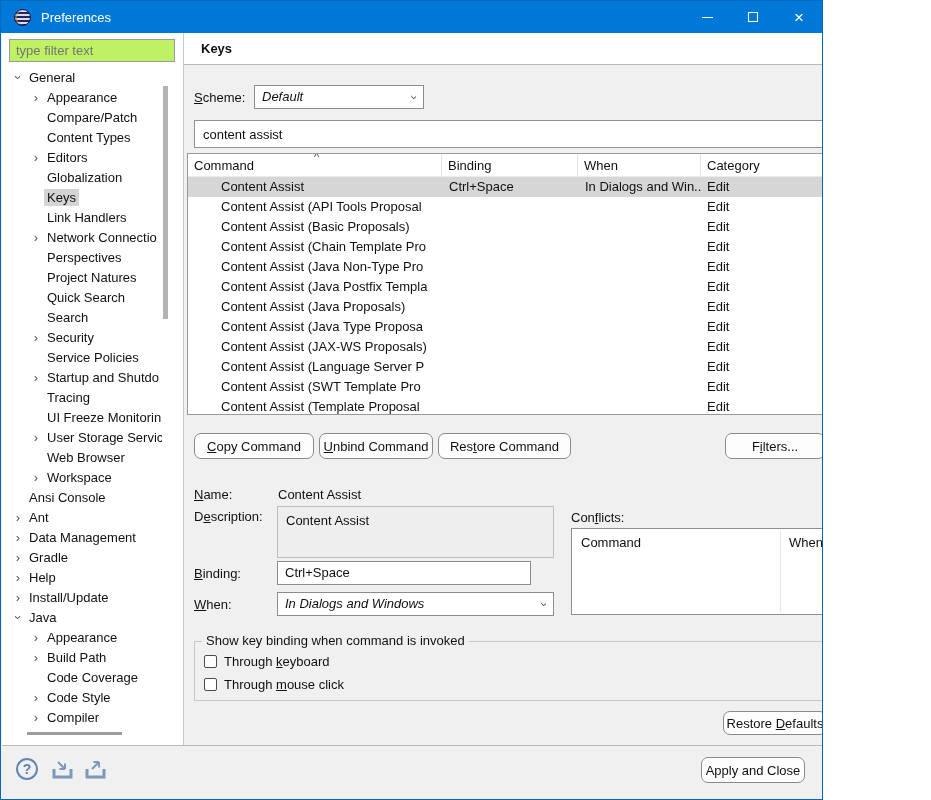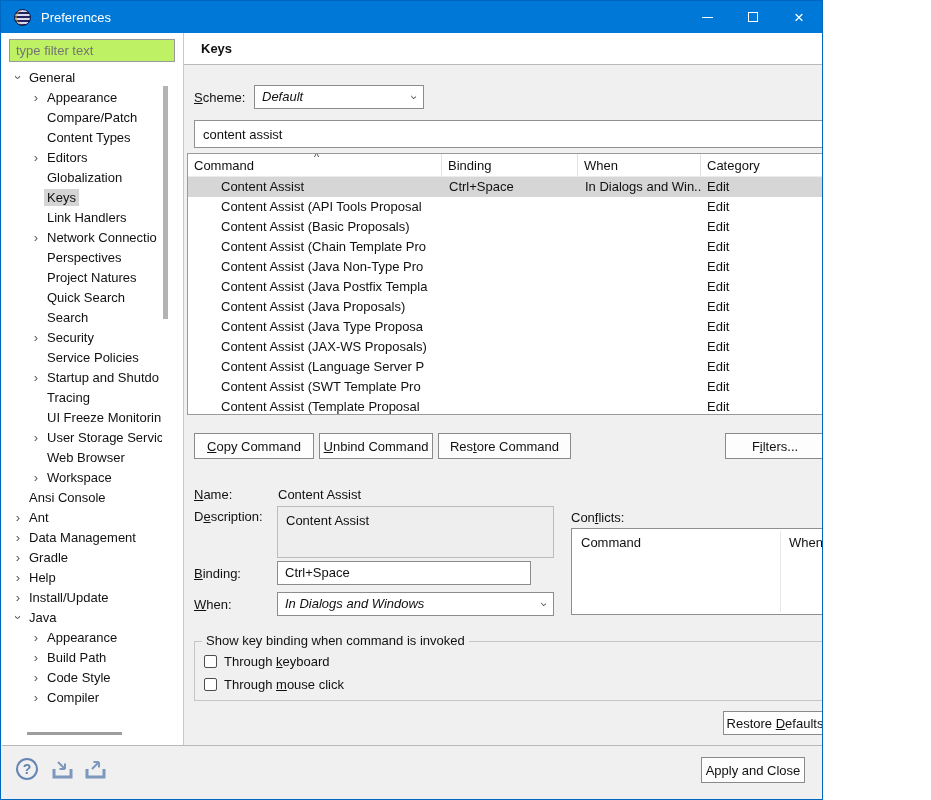--- a/index.html
+++ b/index.html
@@ -66,21 +66,21 @@
   .trow.sel { background:#d6d6d6; }
   .td { white-space:nowrap; overflow:hidden; flex:none; }
   .td.c1 { width:254px; padding-left:33px; }
   .td.c2 { width:136px; padding-left:7px; }
   .td.c3 { width:123px; padding-left:7px; }
   .td.c4 { width:136px; padding-left:6px; }
   .td.c5 { width:46px; padding-left:7px; }
   .tbl-vtrack { position:absolute; right:0; top:0; width:18px; bottom:0; background:#f1f1f1; border-left:1px solid #e6e6e6; }
   .tbl-vthumb { position:absolute; left:6px; top:17px; width:5px; height:95px; background:#9a9a9a; }
 
-  .btn { position:absolute; background:#fdfdfd; border:1px solid #8a8a8a; border-radius:0; font:inherit; color:#111; text-align:center; }
+  .btn { position:absolute; background:#fdfdfd; border:1px solid #8a8a8a; border-radius:7px; font:inherit; color:#111; text-align:center; }
   .btn-copy{left:10px;top:400px;width:120px;height:26px}
   .btn-unbind{left:135px;top:400px;width:114px;height:26px}
   .btn-restorecmd{left:254px;top:400px;width:133px;height:26px}
   .btn-filters{left:541px;top:400px;width:100px;height:26px}
   .btn-export{left:646px;top:400px;width:95px;height:26px}
 
   .lbl-name{left:10px;top:454px}
   .val-name{left:94px;top:454px}
   .lbl-desc{left:10px;top:476px}
   .desc-box{left:93px;top:473px;width:277px;height:52px;background:#eeeeee;border:1px solid #bcbcbc;padding:6px 8px;}
@@ -252,20 +252,24 @@
           <span class="chev down">›</span>
           <span class="tree-label">Java</span>
         </div>
         <div class="tree-row" style="padding-left: 26px;">
           <span class="chev">›</span>
           <span class="tree-label">Appearance</span>
         </div>
         <div class="tree-row" style="padding-left: 26px;">
           <span class="chev">›</span>
           <span class="tree-label">Build Path</span>
+        </div>
+        <div class="tree-row" style="padding-left: 26px;">
+          <span class="chev"></span>
+          <span class="tree-label">Code Coverage</span>
         </div>
         <div class="tree-row" style="padding-left: 26px;">
           <span class="chev">›</span>
           <span class="tree-label">Code Style</span>
         </div>
         <div class="tree-row" style="padding-left: 26px;">
           <span class="chev">›</span>
           <span class="tree-label">Compiler</span>
         </div>
       </div>

